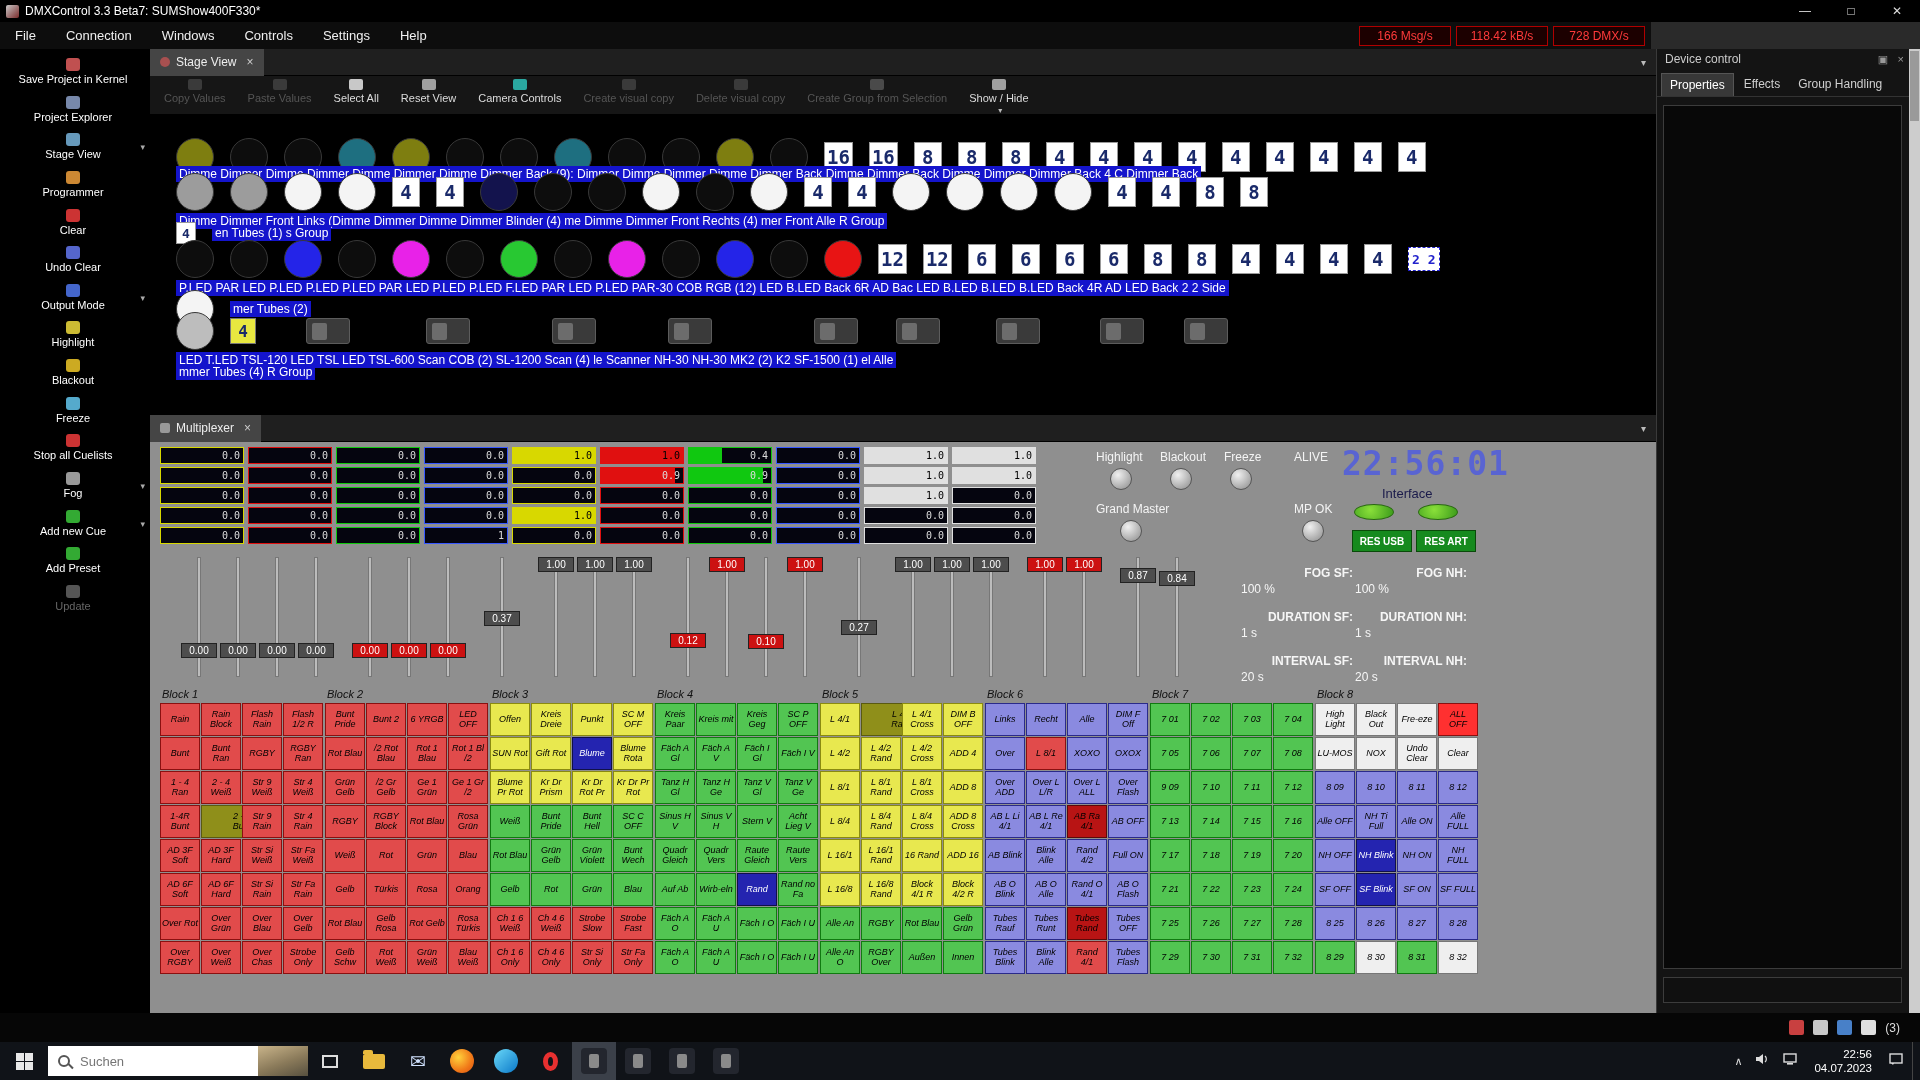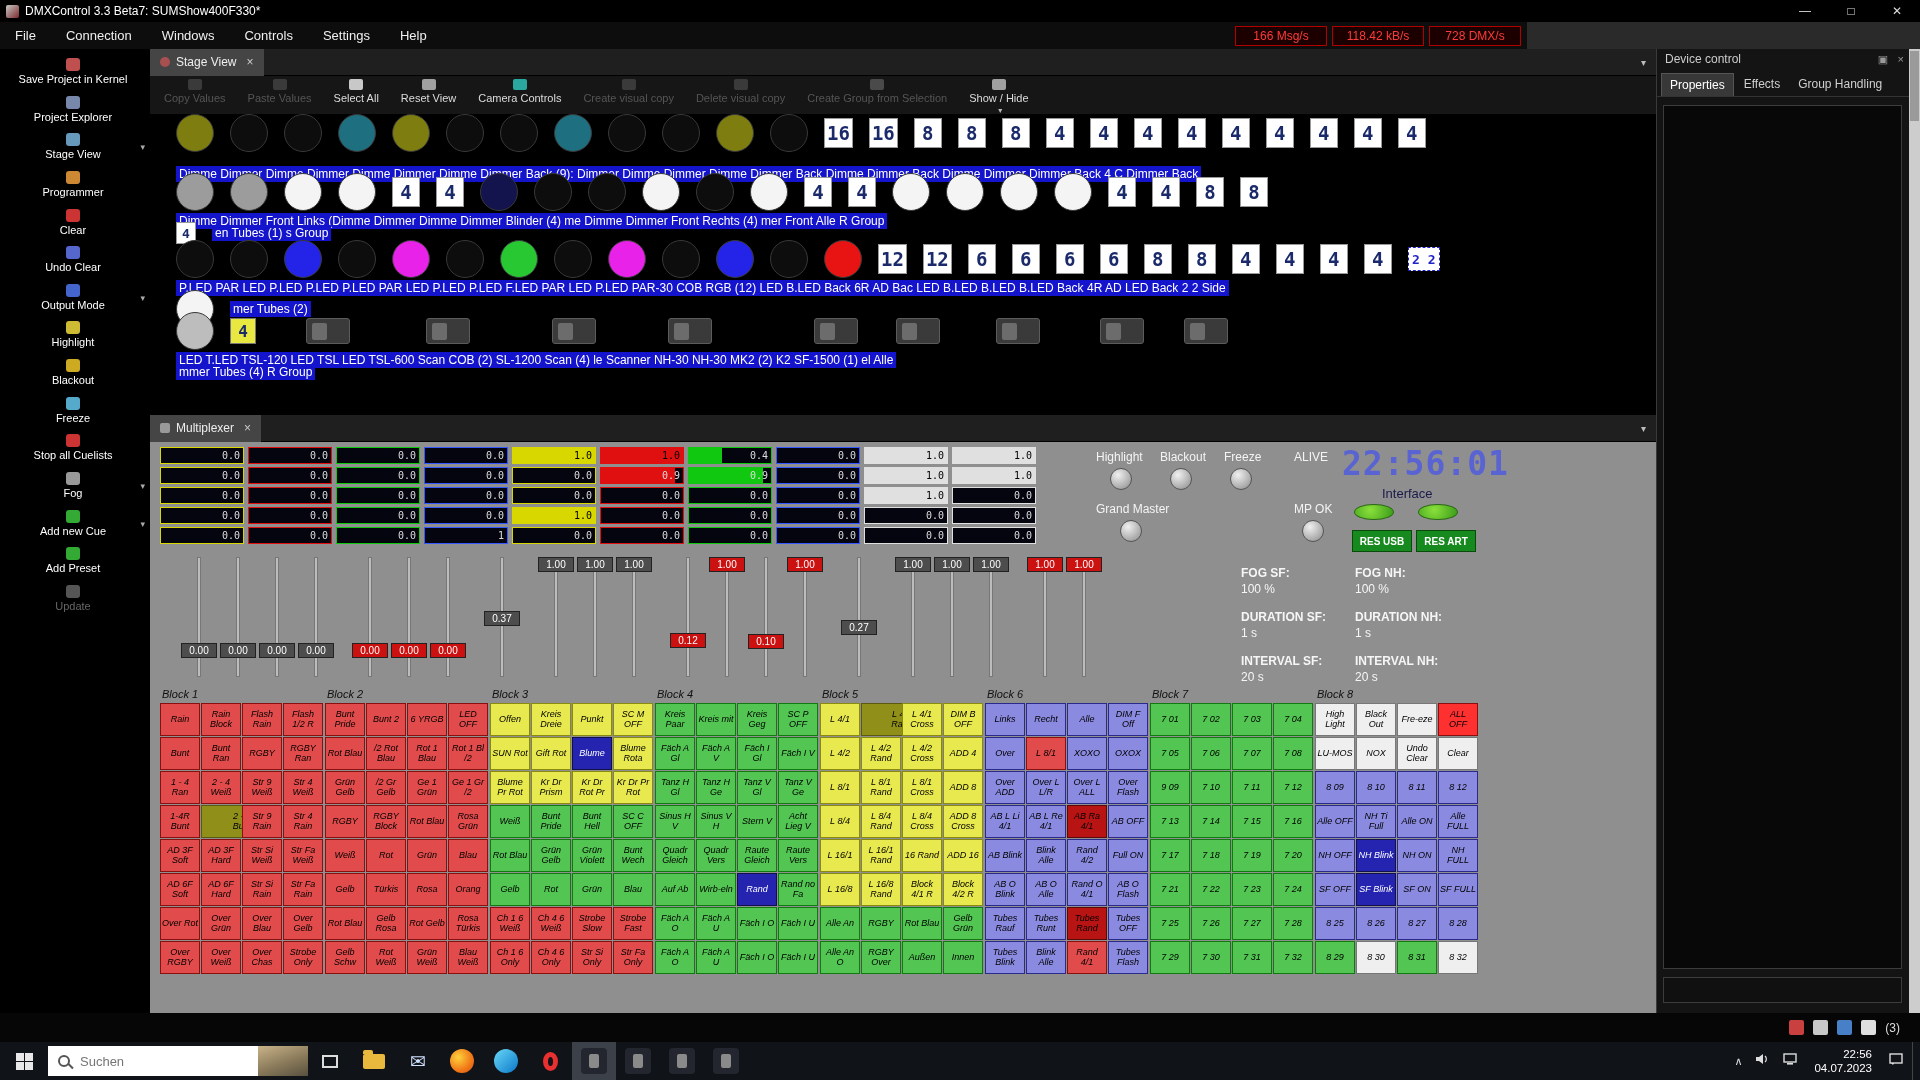--- a/index.html
+++ b/index.html
@@ -10,21 +10,21 @@
   
   .titlebar { position:absolute; left:0; top:0; width:1920px; height:22px; background:#000;
               display:flex; align-items:center; color:#fff; font-size:12px; }
   .app-ico { width:13px; height:13px; margin:0 6px; border-radius:2px;
              background:linear-gradient(135deg,#c8c8c8,#7a2a2a); }
   .win-btns { margin-left:auto; display:flex; }
   .win-btn { width:46px; height:22px; display:flex; align-items:center; justify-content:center;
              color:#ddd; font-size:12px; }
 
   
-  .menubar { position:absolute; left:0; top:22px; width:1527px; height:27px; background:#0d0d0d;
+  .menubar { position:absolute; left:0; top:22px; width:1651px; height:27px; background:#0d0d0d;
              display:flex; align-items:center; color:#efefef; font-size:13px; }
   .menu-item { padding:0 15px; height:100%; display:flex; align-items:center; }
   .stats { margin-left:auto; display:flex; gap:5px; padding-right:6px; }
   .stat-box { border:1px solid #b00000; background:#1c0000; color:#ff3a3a; font-size:12px;
               padding:2px 8px; min-width:92px; text-align:center; }
 
   
   .sidebar { position:absolute; left:0; top:49px; width:150px; height:964px; background:#000;
              color:#fff; padding-top:4px; overflow:hidden; }
   .side-item { display:flex; flex-direction:column; align-items:center; padding:5px 10px 5px 6px;
@@ -86,21 +86,21 @@
   .clock { position:absolute; left:1192px; top:2px; font:bold 33px "DejaVu Sans Mono", monospace;
            color:#5964d2; letter-spacing:1px; }
   .iface { position:absolute; left:1232px; top:44px; font-size:13px; color:#1a1a4a; }
   .led { position:absolute; width:40px; height:16px; border-radius:50%;
          background:radial-gradient(circle at 40% 35%, #8ae03a, #3a9a1a); border:1px solid #2a6a12; }
   .resbtn { position:absolute; width:60px; height:22px; background:#168a1e; color:#fff;
             border:1px solid #0a4a0a; font-size:10px; font-weight:bold; display:flex;
             align-items:center; justify-content:center; }
   .info-col { position:absolute; top:124px; width:112px; display:flex; flex-direction:column;
               gap:14px; color:#f6f6f6; font-size:12px; }
-  .ilabel { font-weight:bold; }
+  .ilabel { font-weight:bold;text-align:right; }
   .ivalue { margin-top:2px; }
 
   .sliders { position:absolute; left:30px; top:113px; display:flex; gap:16px; }
   .sgroup { display:flex; gap:1px; }
   .slider { position:relative; width:38px; height:124px; }
   .strack { position:absolute; left:50%; top:2px; bottom:2px; width:4px; transform:translateX(-50%);
             background:#bcbcbc; border:1px solid #777; }
   .schip { position:absolute; left:1px; width:36px; height:15px; background:#4d4d4d; color:#fff;
            font-size:10px; display:flex; align-items:center; justify-content:center;
            border:1px solid #222; }
@@ -324,21 +324,21 @@
         <span>Create Group from Selection</span>
       </div>
       <div class="tool">
         <span class="tico" style="background: rgb(160, 160, 160);"></span>
         <span>Show / Hide</span>
         <span class="tool-dd">▾</span>
       </div>
     </div>
 
   <div class="stage">
-      <div class="srow" style="top: 0; justify-content: space-between;">
+      <div class="srow" style="top: 24px; justify-content: space-between;">
         <span class="fx-c" style="background: rgb(126, 126, 16);"></span>
         <span class="fx-c" style="background: rgb(13, 13, 13);"></span>
         <span class="fx-c" style="background: rgb(13, 13, 13);"></span>
         <span class="fx-c" style="background: rgb(30, 111, 128);"></span>
         <span class="fx-c" style="background: rgb(126, 126, 16);"></span>
         <span class="fx-c" style="background: rgb(13, 13, 13);"></span>
         <span class="fx-c" style="background: rgb(13, 13, 13);"></span>
         <span class="fx-c" style="background: rgb(30, 111, 128);"></span>
         <span class="fx-c" style="background: rgb(13, 13, 13);"></span>
         <span class="fx-c" style="background: rgb(13, 13, 13);"></span>
@@ -677,20 +677,30 @@
           </div>
         </div>
         <div class="sgroup">
           <div class="slider">
             <div class="strack"></div>
             <div class="schip red" style="top: 2px;">1.00</div>
           </div>
           <div class="slider">
             <div class="strack"></div>
             <div class="schip red" style="top: 2px;">1.00</div>
+          </div>
+        </div>
+        <div class="sgroup">
+          <div class="slider">
+            <div class="strack"></div>
+            <div class="schip" style="top: 13.18px;">0.87</div>
+          </div>
+          <div class="slider">
+            <div class="strack"></div>
+            <div class="schip" style="top: 15.76px;">0.84</div>
           </div>
         </div>
       </div>
 
     <div class="blocks">
         <div class="block">
           <div class="block-title">Block 1</div>
           <div class="bgrid">
             <div class="bt bt-r">Rain</div>
             <div class="bt bt-r">Rain Block</div>

